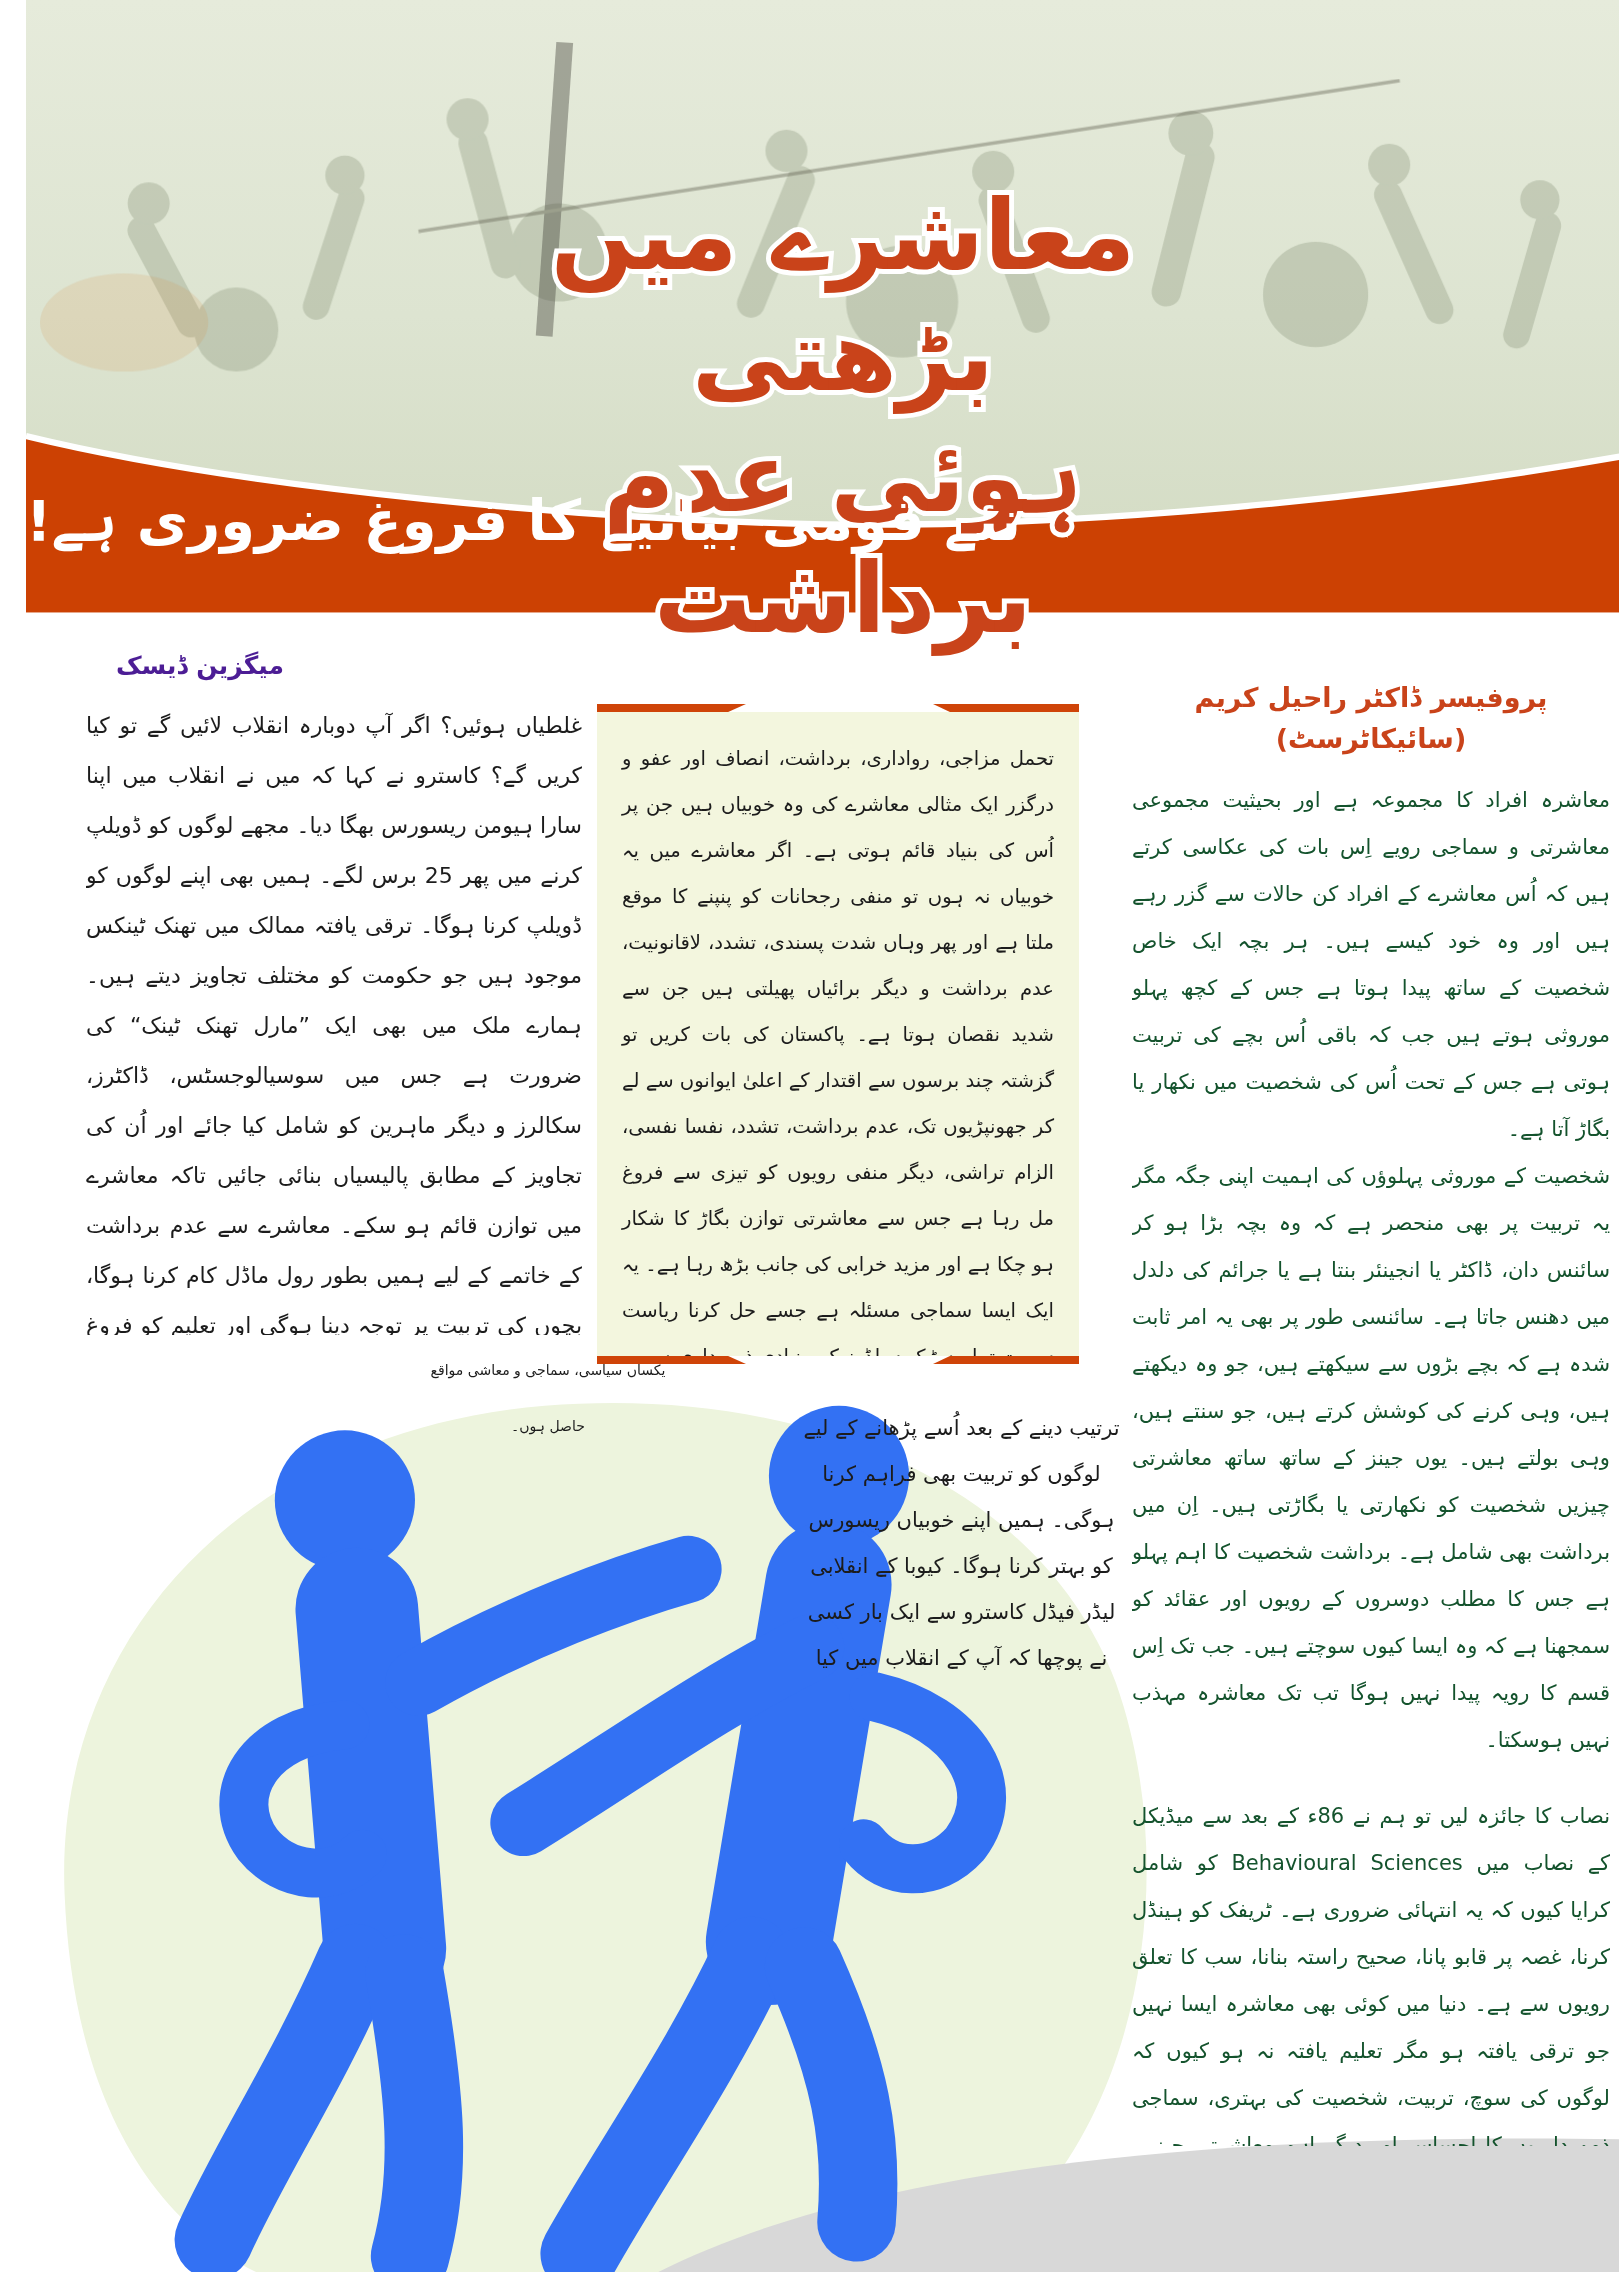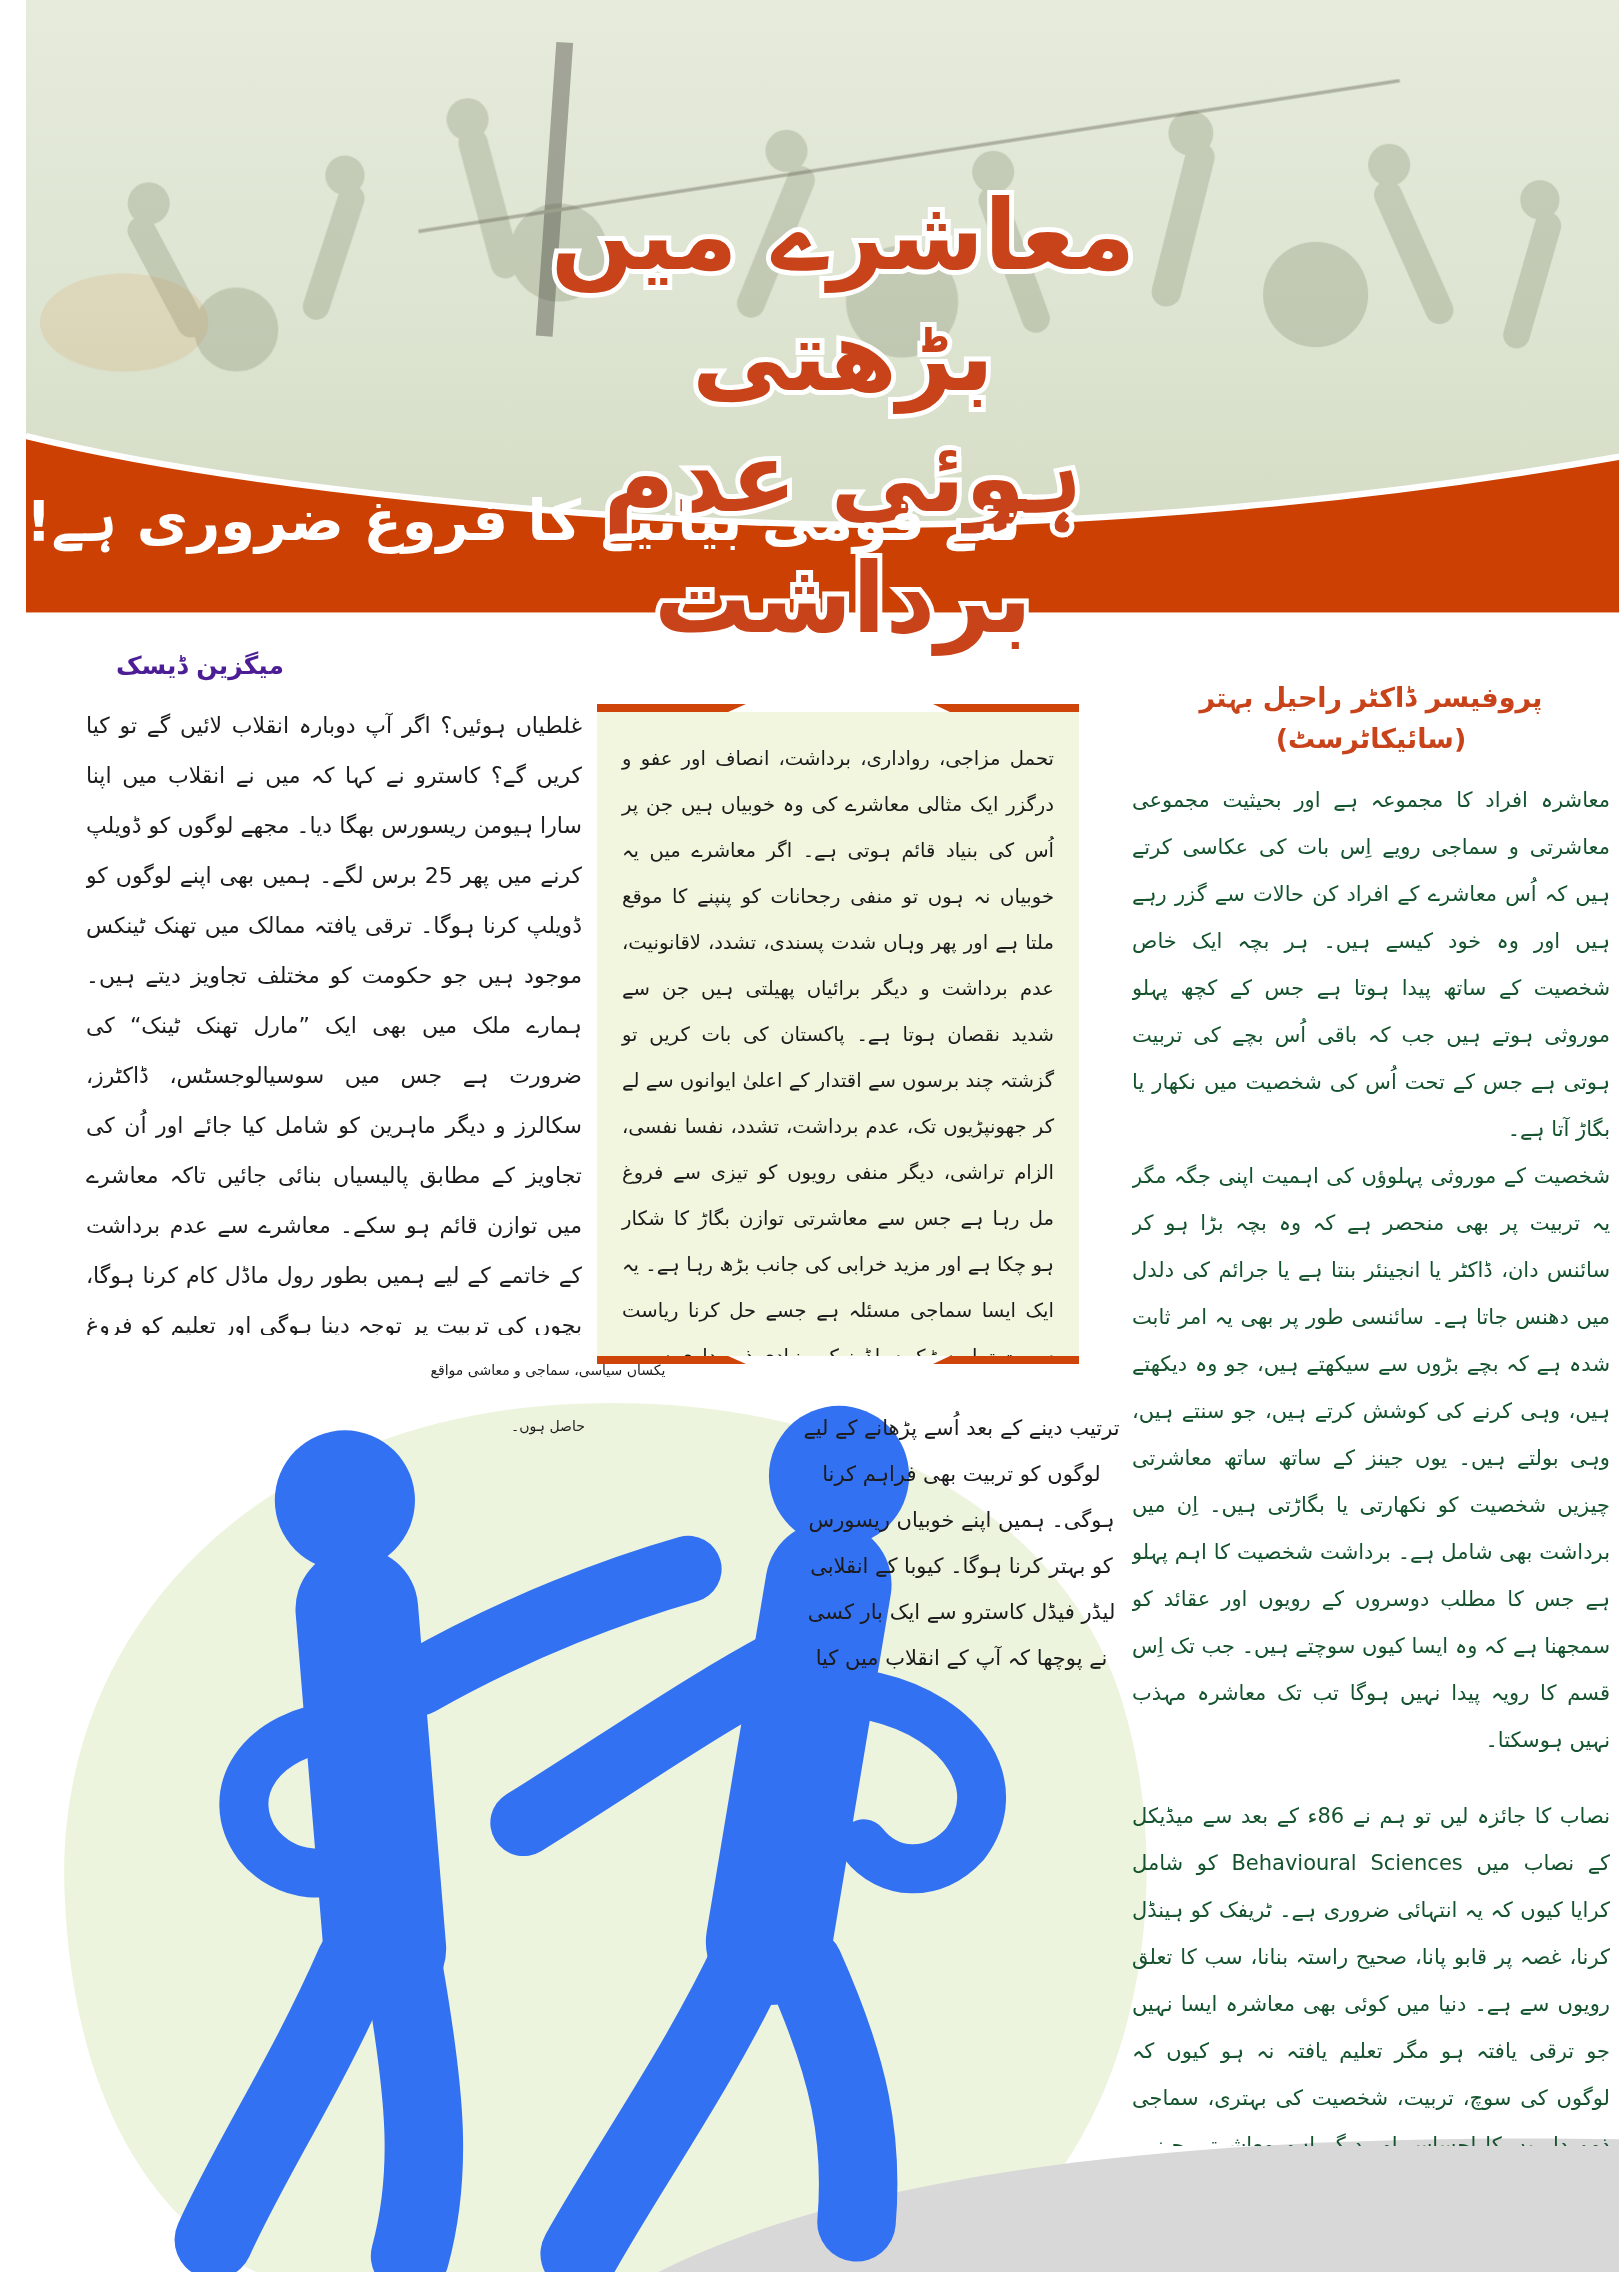--- a/index.html
+++ b/index.html
@@ -179,20 +179,20 @@
     <div class="bar tl"></div>
     <div class="bar tr"></div>
     <div class="bar bl"></div>
     <div class="bar br"></div>
     <div class="body urdu">تحمل مزاجی، رواداری، برداشت، انصاف اور عفو و درگزر ایک مثالی معاشرے کی وہ خوبیاں ہیں جن پر اُس کی بنیاد قائم ہوتی ہے۔ اگر معاشرے میں یہ خوبیاں نہ ہوں تو منفی رجحانات کو پنپنے کا موقع ملتا ہے اور پھر وہاں شدت پسندی، تشدد، لاقانونیت، عدم برداشت و دیگر برائیاں پھیلتی ہیں جن سے شدید نقصان ہوتا ہے۔ پاکستان کی بات کریں تو گزشتہ چند برسوں سے اقتدار کے اعلیٰ ایوانوں سے لے کر جھونپڑیوں تک، عدم برداشت، تشدد، نفسا نفسی، الزام تراشی، دیگر منفی رویوں کو تیزی سے فروغ مل رہا ہے جس سے معاشرتی توازن بگاڑ کا شکار ہو چکا ہے اور مزید خرابی کی جانب بڑھ رہا ہے۔ یہ ایک ایسا سماجی مسئلہ ہے جسے حل کرنا ریاست سمیت تمام سٹیک ہولڈرز کی بنیادی ذمہ داری ہے۔</div>
   </div>
 
   <div class="wrap-mid urdu text-layer">ترتیب دینے کے بعد اُسے پڑھانے کے لیے لوگوں کو تربیت بھی فراہم کرنا ہوگی۔ ہمیں اپنے خوبیاں ریسورس کو بہتر کرنا ہوگا۔ کیوبا کے انقلابی لیڈر فیڈل کاسترو سے ایک بار کسی نے پوچھا کہ آپ کے انقلاب میں کیا</div>
 
   <div class="col-right text-layer">
-    <div class="byline">پروفیسر ڈاکٹر راحیل بہتر (سائیکاٹرسٹ)</div>
+    <div class="byline">پروفیسر ڈاکٹر راحیل کریم (سائیکاٹرسٹ)</div>
     <p class="p1">معاشرہ افراد کا مجموعہ ہے اور بحیثیت مجموعی معاشرتی و سماجی رویے اِس بات کی عکاسی کرتے ہیں کہ اُس معاشرے کے افراد کن حالات سے گزر رہے ہیں اور وہ خود کیسے ہیں۔ ہر بچہ ایک خاص شخصیت کے ساتھ پیدا ہوتا ہے جس کے کچھ پہلو موروثی ہوتے ہیں جب کہ باقی اُس بچے کی تربیت ہوتی ہے جس کے تحت اُس کی شخصیت میں نکھار یا بگاڑ آتا ہے۔</p>
     <p class="p2">شخصیت کے موروثی پہلوؤں کی اہمیت اپنی جگہ مگر یہ تربیت پر بھی منحصر ہے کہ وہ بچہ بڑا ہو کر سائنس دان، ڈاکٹر یا انجینئر بنتا ہے یا جرائم کی دلدل میں دھنس جاتا ہے۔ سائنسی طور پر بھی یہ امر ثابت شدہ ہے کہ بچے بڑوں سے سیکھتے ہیں، جو وہ دیکھتے ہیں، وہی کرنے کی کوشش کرتے ہیں، جو سنتے ہیں، وہی بولتے ہیں۔ یوں جینز کے ساتھ ساتھ معاشرتی چیزیں شخصیت کو نکھارتی یا بگاڑتی ہیں۔ اِن میں برداشت بھی شامل ہے۔ برداشت شخصیت کا اہم پہلو ہے جس کا مطلب دوسروں کے رویوں اور عقائد کو سمجھنا ہے کہ وہ ایسا کیوں سوچتے ہیں۔ جب تک اِس قسم کا رویہ پیدا نہیں ہوگا تب تک معاشرہ مہذب نہیں ہوسکتا۔</p>
     <p class="p3">نصاب کا جائزہ لیں تو ہم نے 86ء کے بعد سے میڈیکل کے نصاب میں Behavioural Sciences کو شامل کرایا کیوں کہ یہ انتہائی ضروری ہے۔ ٹریفک کو ہینڈل کرنا، غصہ پر قابو پانا، صحیح راستہ بنانا، سب کا تعلق رویوں سے ہے۔ دنیا میں کوئی بھی معاشرہ ایسا نہیں جو ترقی یافتہ ہو مگر تعلیم یافتہ نہ ہو کیوں کہ لوگوں کی سوچ، تربیت، شخصیت کی بہتری، سماجی ذمہ داریوں کا احساس اور دیگر اہم معاشرتی چیزیں تعلیم سے جڑی ہیں لہٰذا اگر ہم نے ایک مہذب معاشرہ تشکیل دینا ہے تو ہمیں لوگوں کی تعلیم پر زور دینا ہوگا۔ بہتری کا آغاز سب سے پہلے گھر سے ہوتا ہے۔ والدین بچوں کی شخصیت کے مختلف پہلوؤں کو نکھار سکتے ہیں، اِس کے بعد سکول و دیگر چیزیں</p>
   </div>
 
 </div>
 
 
 </body></html>

